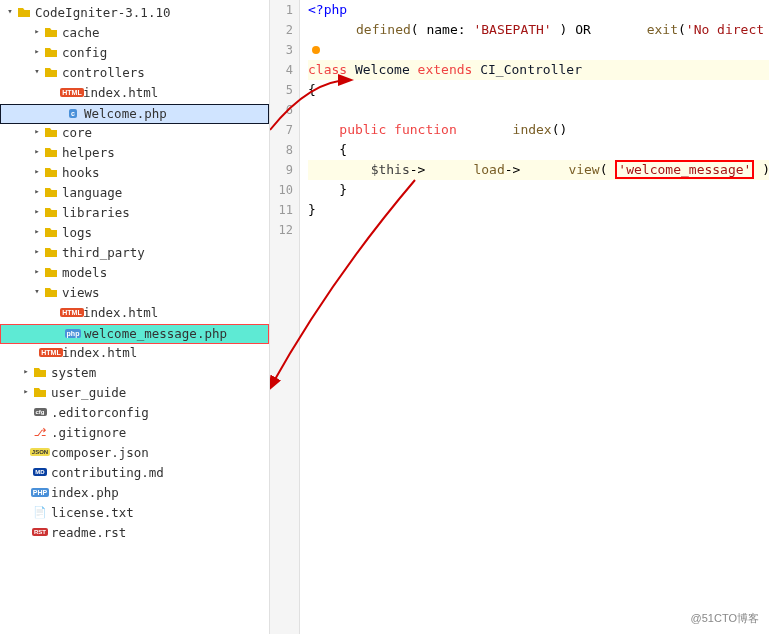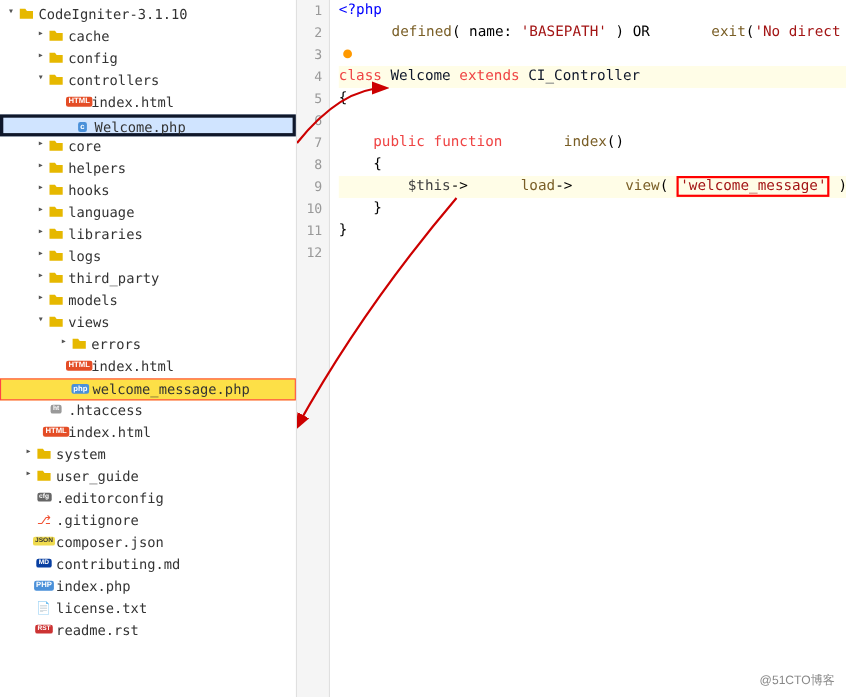--- a/index.html
+++ b/index.html
@@ -28,24 +28,24 @@
     .tree-item {
       display: flex;
       padding: 1px 0;
       cursor: pointer;
       white-space: nowrap;
       color: #333;
       height: 20px;
     }
     .tree-item.selected {
       background: #d0e4ff;
-      border: 3px solid #0f172a;
+      border: 1px solid #0f172a;
     }
     .tree-item.highlighted {
-      background: #fde047;
+      background: #5eead4;
       border: 1px solid #ff4444;
     }
 
     .indent-0 { padding-left: 4px; }
     .indent-1 { padding-left: 20px; }
     .indent-2 { padding-left: 31px; }
     .indent-3 { padding-left: 52px; }
 
     .arrow {
       width: 12px;
@@ -401,53 +401,37 @@
   <div class="tree-item indent-2">
     <span class="arrow open"></span>
     <span class="icon-folder folder-yellow">
       <svg viewBox="0 0 14 12" fill="currentColor">
           <path d="M1 2h5l1.5 2H13v7H1z"></path>
         </svg>
     </span>
     <span class="item-label">views</span>
   </div>
 
+
   <div class="tree-item indent-3">
-    <span class="arrow closed"></span>
-    <span class="icon-folder folder-yellow">
-      <svg viewBox="0 0 14 12" fill="currentColor">
-          <path d="M1 2h5l1.5 2H13v7H1z"></path>
-        </svg>
-    </span>
-    <span class="item-label">errors</span>
-  </div>
-
-  <div class="tree-item indent-3">
     <span class="arrow empty"></span>
     <span class="icon-file">
         <span class="html-icon">HTML</span>
       </span>
     <span class="item-label">index.html</span>
   </div>
 
   <div class="tree-item indent-3 highlighted">
     <span class="arrow empty"></span>
     <span class="icon-file">
         <span class="php-icon">php</span>
       </span>
     <span class="item-label">welcome_message.php</span>
   </div>
 
-  <div class="tree-item indent-2">
-    <span class="arrow empty"></span>
-    <span class="icon-file">
-        <span class="htaccess-icon">ht</span>
-      </span>
-    <span class="item-label">.htaccess</span>
-  </div>
 
   <div class="tree-item indent-2">
     <span class="arrow empty"></span>
     <span class="icon-file">
         <span class="html-icon">HTML</span>
       </span>
     <span class="item-label">index.html</span>
   </div>
 
   <div class="tree-item indent-1">

